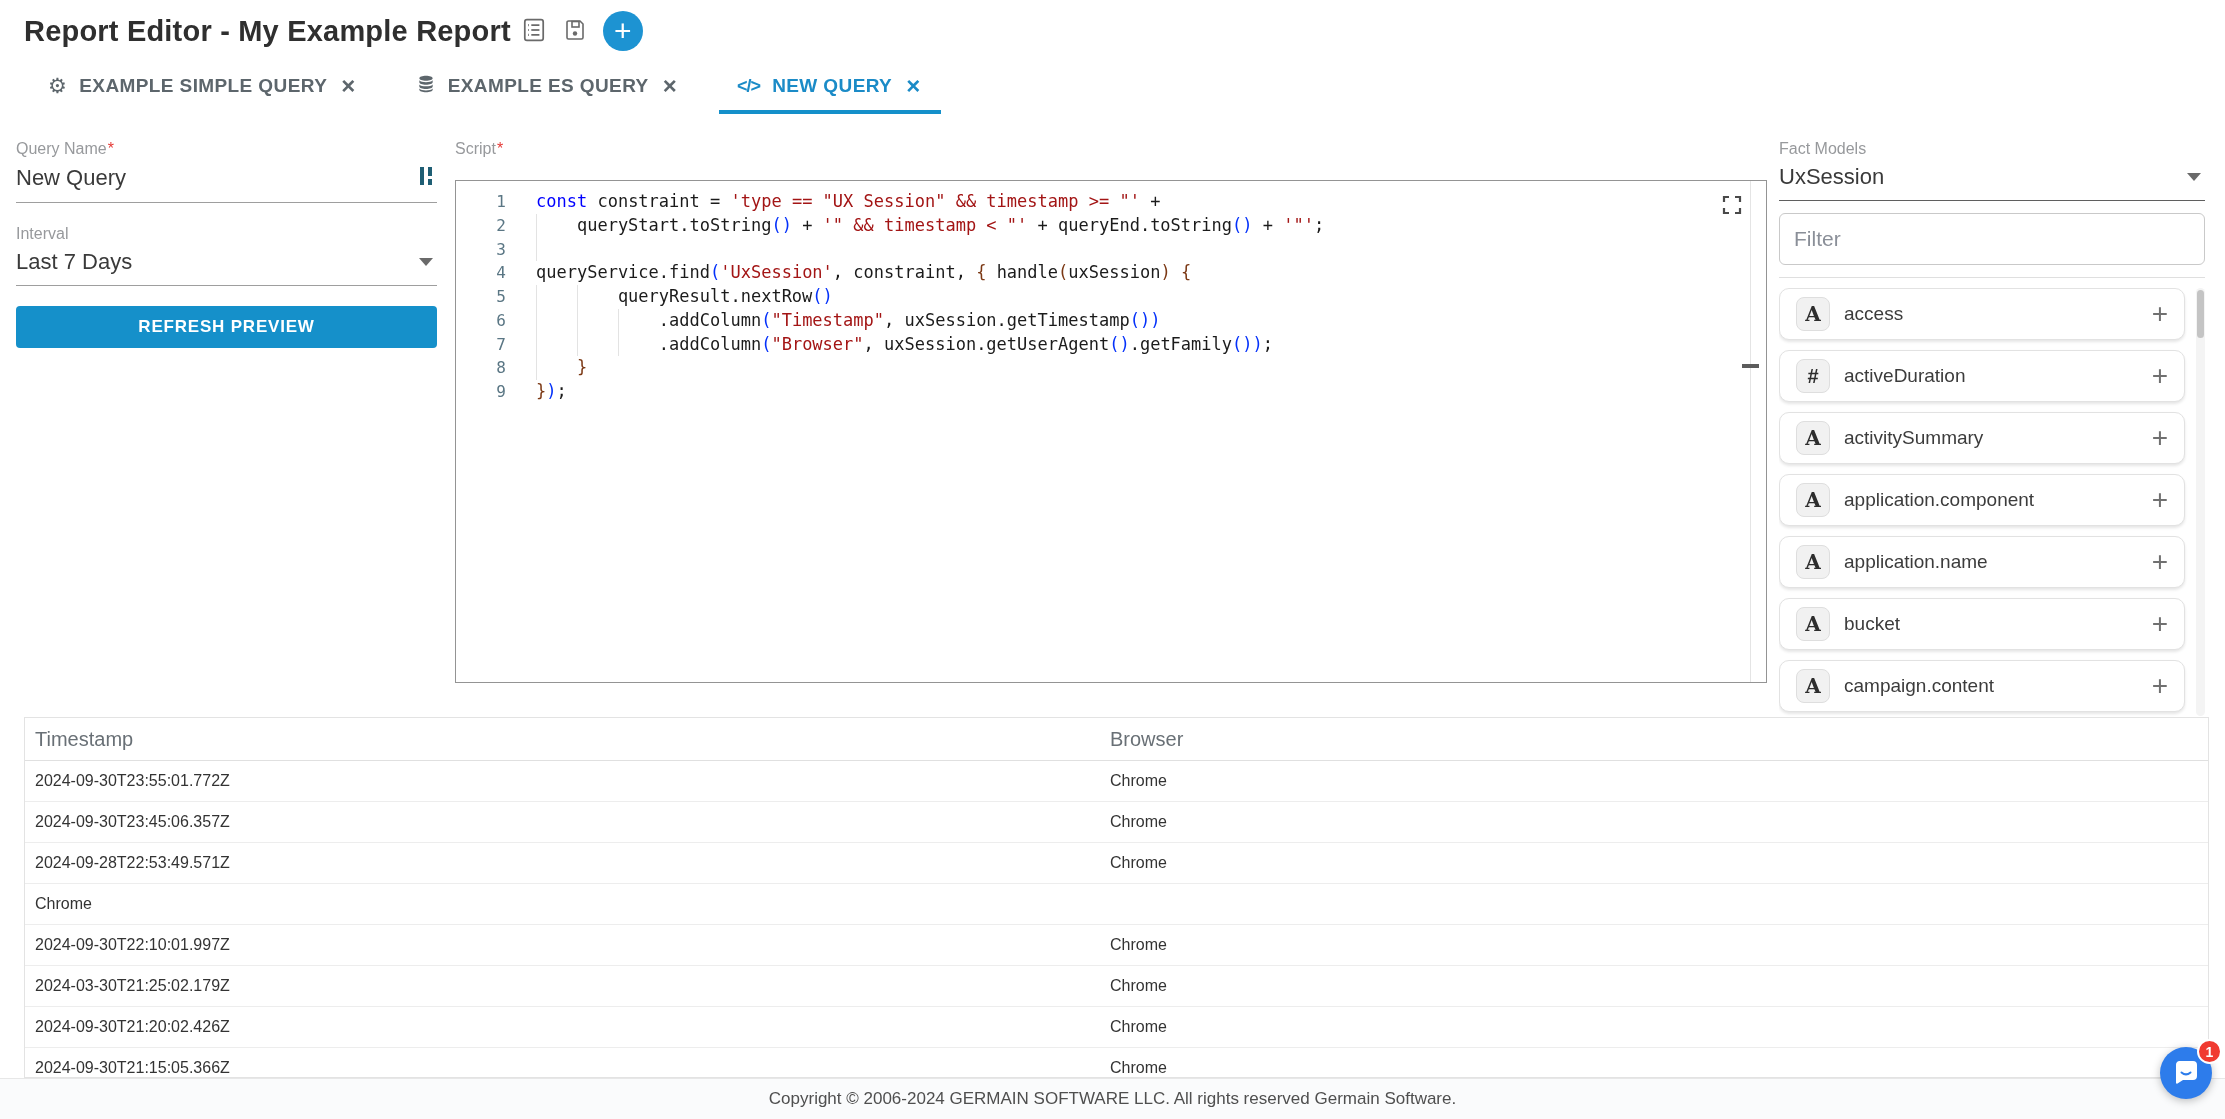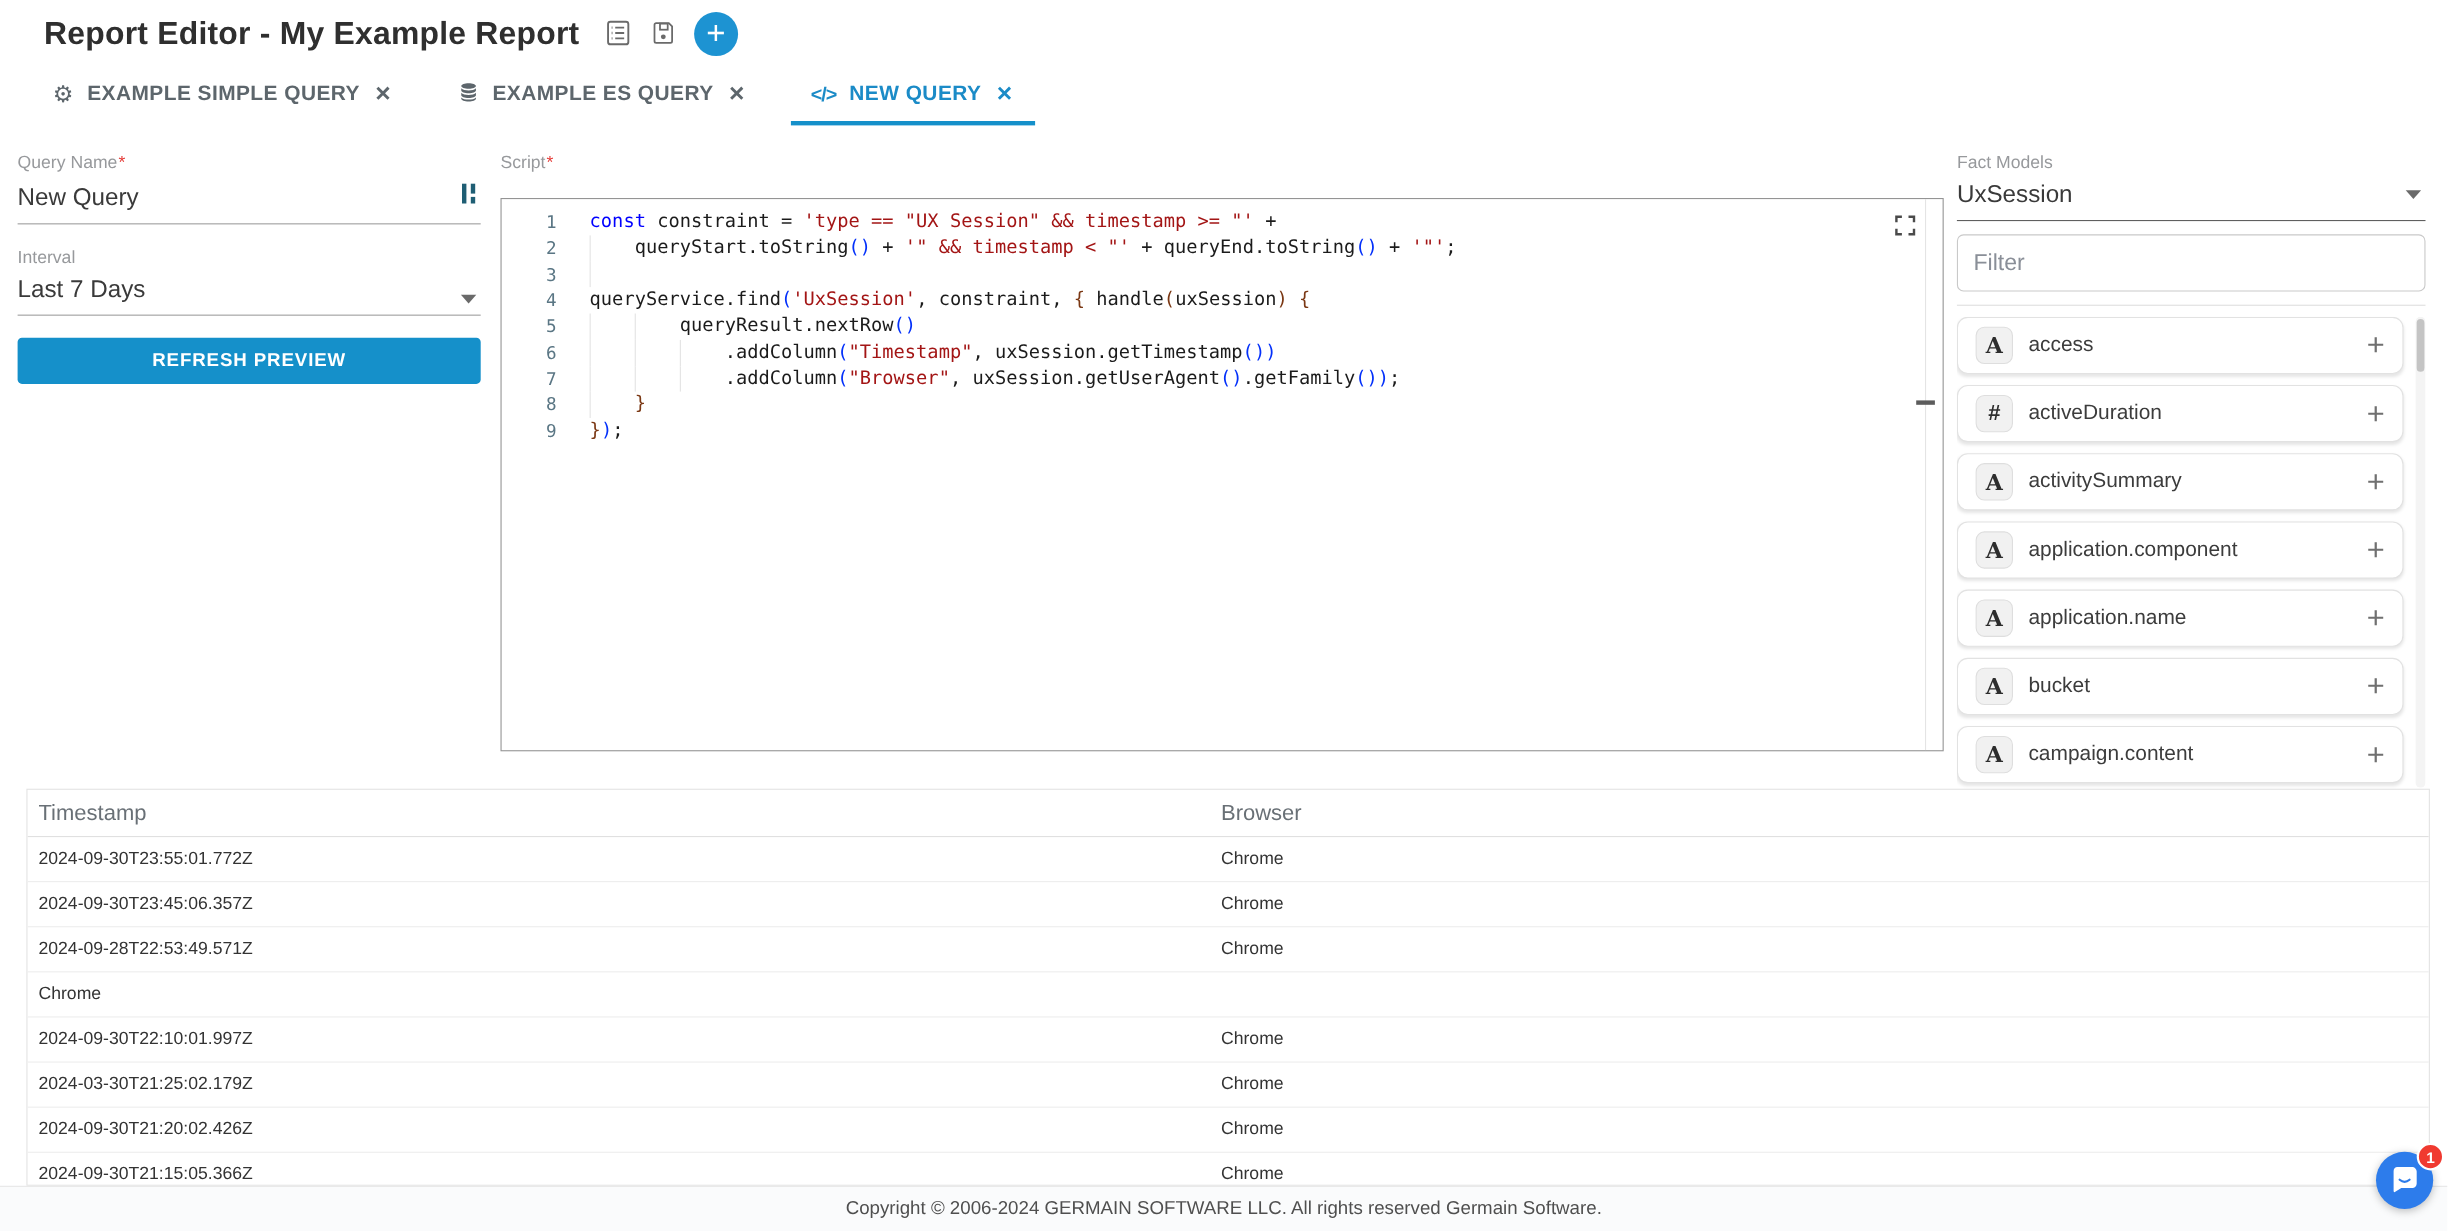--- a/index.html
+++ b/index.html
@@ -1,21 +1,21 @@
 <!DOCTYPE html>
 <html><head>
 <meta charset="utf-8">
 <style>
   * { margin:0; padding:0; box-sizing:border-box; }
   html,body { width:2225px; height:1119px; background:#ffffff; overflow:hidden;
               font-family:"Liberation Sans", sans-serif; }
   #root { position:relative; width:2225px; height:1119px; background:#fff; }
 
   
-  .app-header { display:flex; align-items:center; gap:22px; padding:10px 0 0 40px; height:52px; }
+  .app-header { display:flex; align-items:center; gap:10px; padding:10px 0 0 24px; height:52px; }
   .app-title { font-size:29px; font-weight:600; color:#2f2f2f; letter-spacing:0.2px; }
   .hdr-icons { display:flex; align-items:center; gap:16px; }
   .hdr-icon-btn { background:none; border:none; cursor:pointer; display:flex; align-items:center; }
   .add-btn { width:40px; height:40px; border-radius:50%; background:#1d93d2; border:none; color:#fff;
              font-size:30px; line-height:38px; font-weight:400; cursor:pointer; text-align:center; }
 
   
   .tab-bar { display:flex; align-items:stretch; margin:6px 0 0 30px; height:56px; }
   .tab { position:relative; display:flex; align-items:center; gap:12px; padding:0 18px; margin-right:22px;
          color:#5d666c; font-size:19px; font-weight:600; letter-spacing:0.4px; cursor:pointer; }
@@ -26,21 +26,21 @@
   .tab.active::after { content:""; position:absolute; left:0; right:0; bottom:0; height:4px; background:#1590ca; }
 
   
   .left-col { position:absolute; left:16px; top:140px; width:421px; }
   .field-label { font-size:16px; color:#97999c; }
   .req::after { content:"*"; color:#e53935; margin-left:1px; }
   .name-row { display:flex; align-items:center; margin-top:6px; padding-bottom:10px; border-bottom:1px solid #9e9e9e; }
   .field-value { font-size:22px; color:#3a3a3a; flex:1; border:none; outline:none; background:transparent;
                  font-family:"Liberation Sans", sans-serif; }
   .interval-label { margin-top:22px; }
-  .select-row { display:flex; align-items:flex-end; margin-top:6px; padding-bottom:10px; border-bottom:1px solid #9e9e9e; cursor:pointer; }
+  .select-row { display:flex; align-items:center; margin-top:6px; padding-bottom:10px; border-bottom:1px solid #9e9e9e; cursor:pointer; }
   .caret { width:0; height:0; border-left:7px solid transparent; border-right:7px solid transparent;
            border-top:8px solid #6a6a6a; margin-right:4px; }
   .refresh-btn { margin-top:20px; width:100%; height:42px; background:#1590ca; color:#fff; border:none;
                  border-radius:4px; font-size:17px; font-weight:700; letter-spacing:0.8px; cursor:pointer;
                  font-family:"Liberation Sans", sans-serif; }
 
   
   .script-label { position:absolute; left:455px; top:140px; font-size:16px; color:#97999c; }
   .editor { position:absolute; left:455px; top:180px; width:1312px; height:503px; border:1px solid #949494;
             background:#fff; overflow:hidden; }

